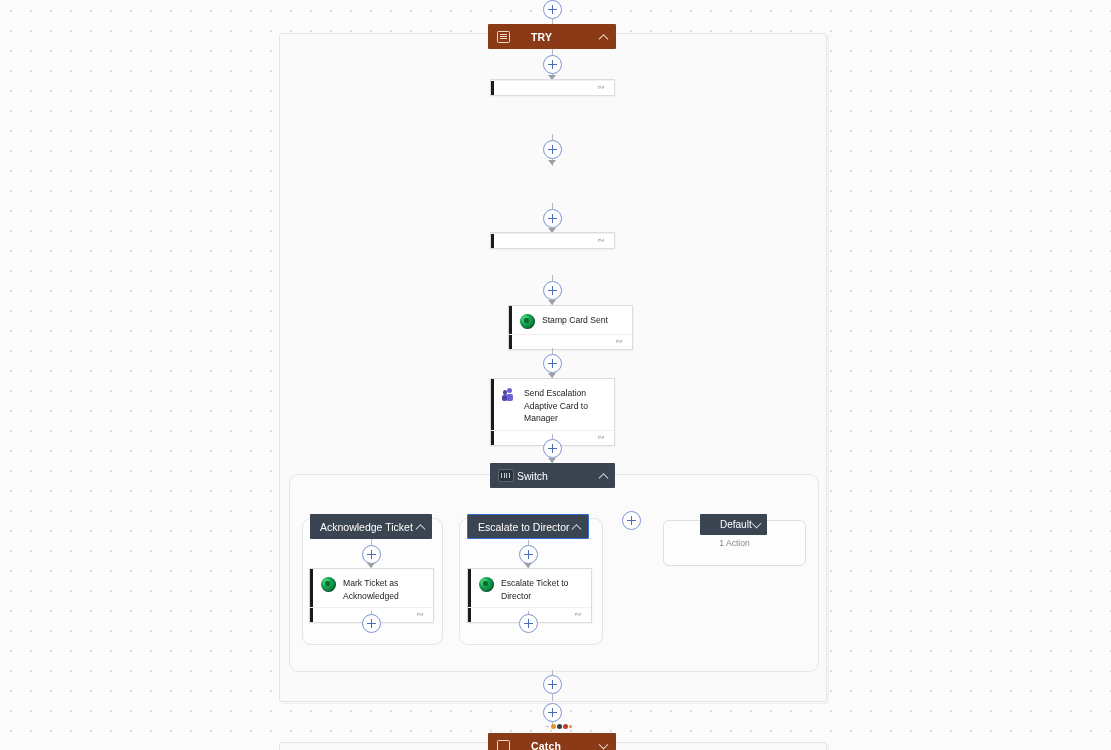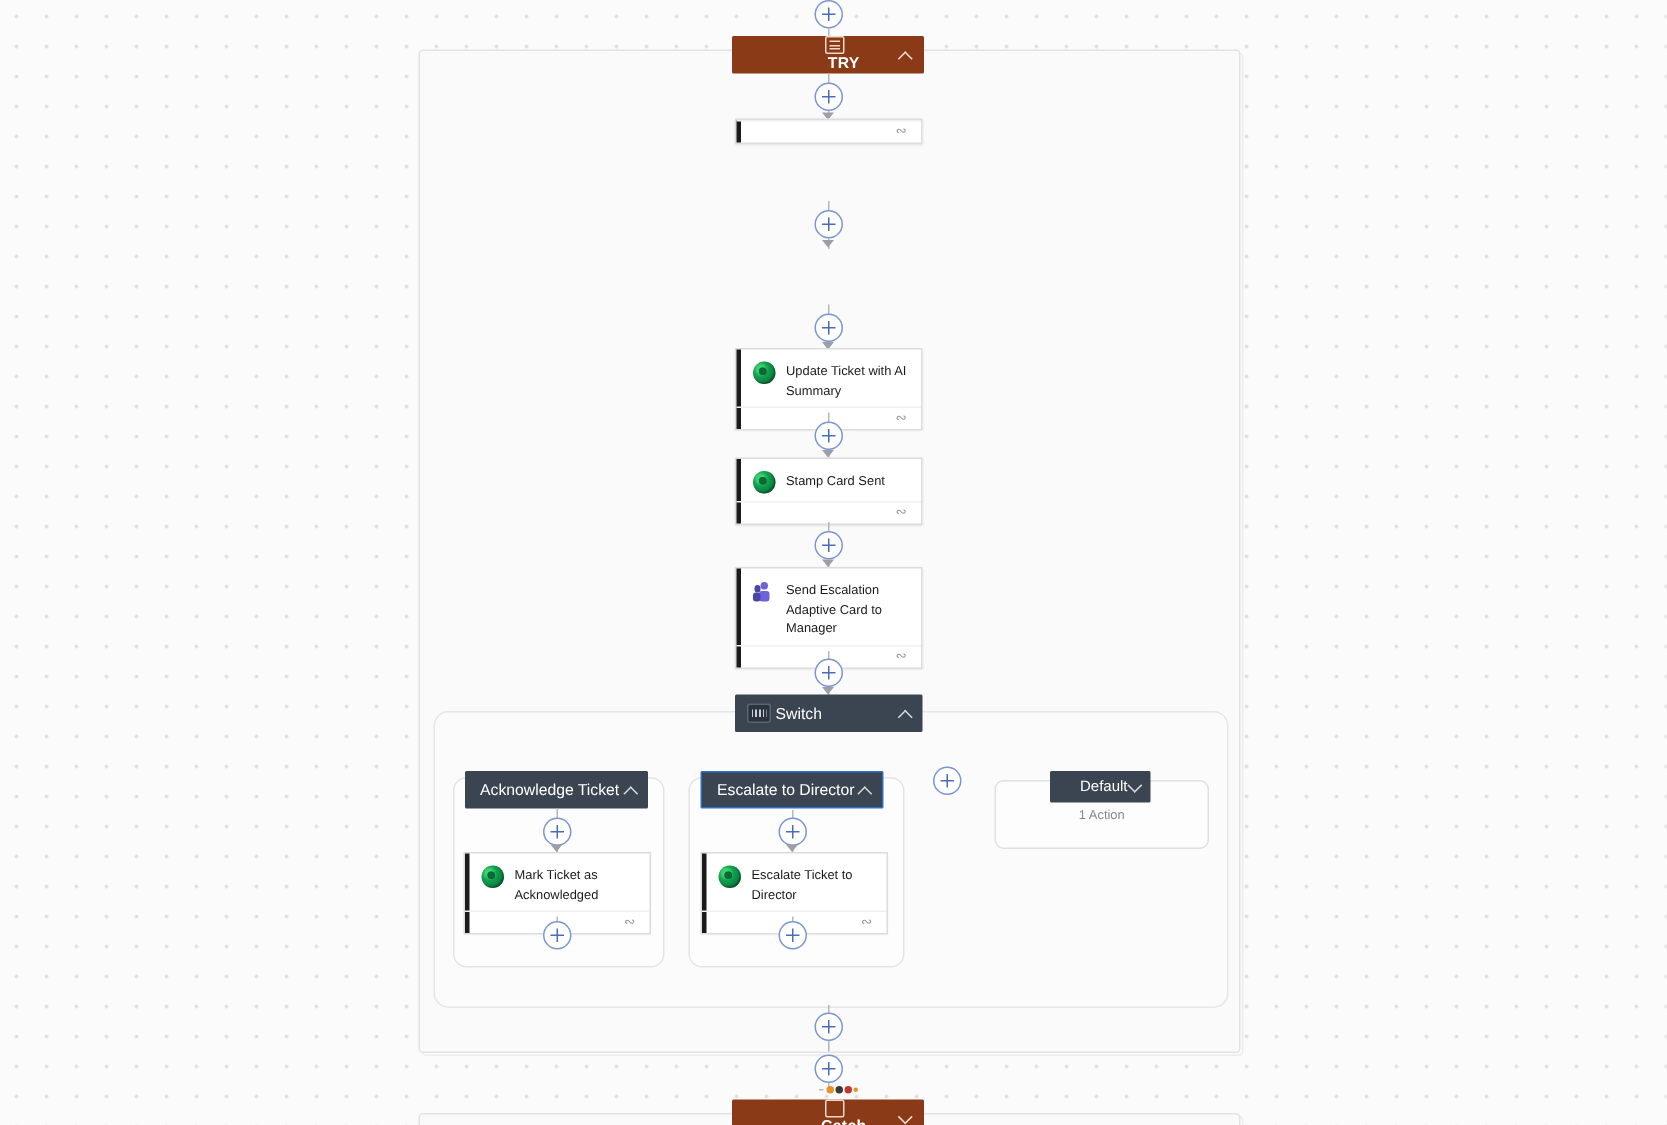--- a/index.html
+++ b/index.html
@@ -48,21 +48,20 @@
   .plus:after{top:4px;left:8px;height:9px;width:1.4px;}
 
   
   .scope-header{
     position:absolute;height:25px;width:128px;
     background:#8a3a17;color:#ffffff;
     display:flex;align-items:center;
     font-size:10.5px;letter-spacing:.2px;
     box-sizing:border-box;cursor:pointer;
     border-radius:1px;
-    flex-direction:column;
   }
   .scope-header .hdr-ico{
     width:13px;height:12px;margin-left:9px;margin-right:0;
     border:1.3px solid #f0d8cc;border-radius:1.5px;box-sizing:border-box;
     display:flex;flex-direction:column;justify-content:center;align-items:center;gap:1.2px;
   }
   .scope-header .hdr-ico i{display:block;width:7px;height:1px;background:#f0d8cc;}
   .scope-header .hdr-label{margin-left:21px;font-weight:600;}
   .scope-header .chev{
     position:absolute;right:9px;top:50%;width:6px;height:6px;
@@ -198,35 +197,31 @@
   <div class="arrow" style="left:548px;top:160px;"></div>
 
 
   <div class="vline" style="left:552px;top:203px;height:8px;"></div>
   <div class="plus" style="left:543px;top:209px;"></div>
   <div class="vline" style="left:552px;top:228px;height:6px;"></div>
   <div class="arrow" style="left:548px;top:228px;"></div>
 
   <div class="action" style="left:490px;top:232px;">
     <span class="accent"></span>
-    <div class="abody">
-      <span class="ico dataverse"></span>
-      <span class="atext">Update Ticket with AI Summary</span>
-    </div>
     <div class="afoot">
       <span class="link-ico">∾</span>
     </div>
   </div>
 
   <div class="vline" style="left:552px;top:275px;height:8px;"></div>
   <div class="plus" style="left:543px;top:281px;"></div>
   <div class="vline" style="left:552px;top:300px;height:6px;"></div>
   <div class="arrow" style="left:548px;top:300px;"></div>
 
-  <div class="action" style="left:490px;top:305px;">
+  <div class="action" style="left:508px;top:305px;">
     <span class="accent"></span>
     <div class="abody">
       <span class="ico dataverse"></span>
       <span class="atext">Stamp Card Sent</span>
     </div>
     <div class="afoot">
       <span class="link-ico">∾</span>
     </div>
   </div>
 

